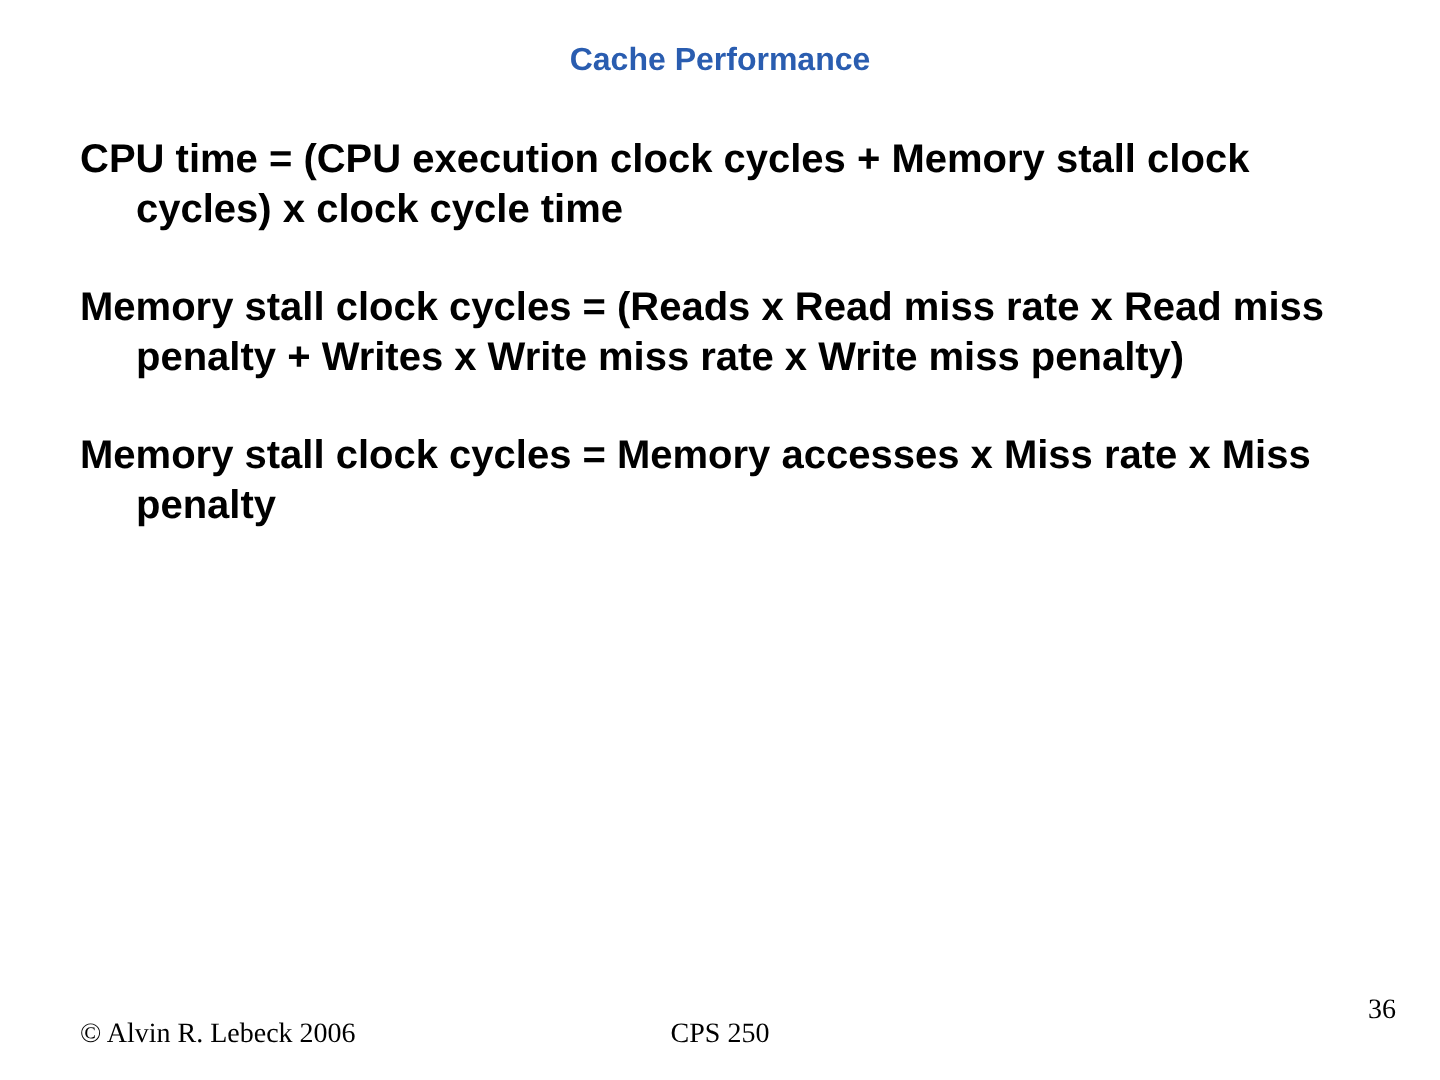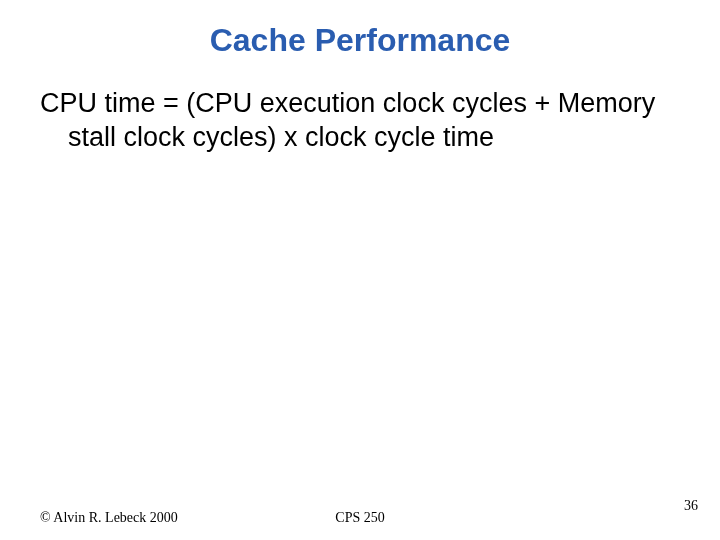--- a/index.html
+++ b/index.html
@@ -14,27 +14,27 @@
     .slide {
       width: 100%;
       height: 100%;
       padding: 22px 40px 0 40px;
       position: relative;
     }
     .title {
       text-align: center;
       color: #2a5db0;
       font-weight: bold;
-      font-size: 32px;
+      font-size: 16px;
       margin-bottom: 28px;
     }
     .body-text {
       color: #000000;
-      font-weight: normal;
-      font-size: 27px;
+      font-weight: bold;
+      font-size: 20px;
       line-height: 1.25;
       padding-left: 0;
       padding-right: 10px;
     }
     .para {
       margin-bottom: 24px;
       text-indent: 0;
       padding-left: 28px;
     }
     .para .first-line {
@@ -68,20 +68,22 @@
     }
   </style>
 </head>
 <body>
 
 <div class="slide">
   <h1 class="title">Cache Performance</h1>
 
   <div class="body-text">
     <div class="para"><span class="first-line">CPU time = (CPU execution clock cycles + Memory stall clock cycles) x clock cycle time</span></div>
+    <div class="para"><span class="first-line">Memory stall clock cycles = (Reads x Read miss rate x Read miss penalty + Writes x Write miss rate x Write miss penalty)</span></div>
+    <div class="para"><span class="first-line">Memory stall clock cycles = Memory accesses x Miss rate x Miss penalty</span></div>
   </div>
 
   <div class="footer">
-    <span class="footer-left">© Alvin R. Lebeck 2000</span>
+    <span class="footer-left">© Alvin R. Lebeck 2006</span>
     <span class="footer-center">CPS 250</span>
     <span class="footer-right">36</span>
   </div>
 </div>
 
 </body></html>

